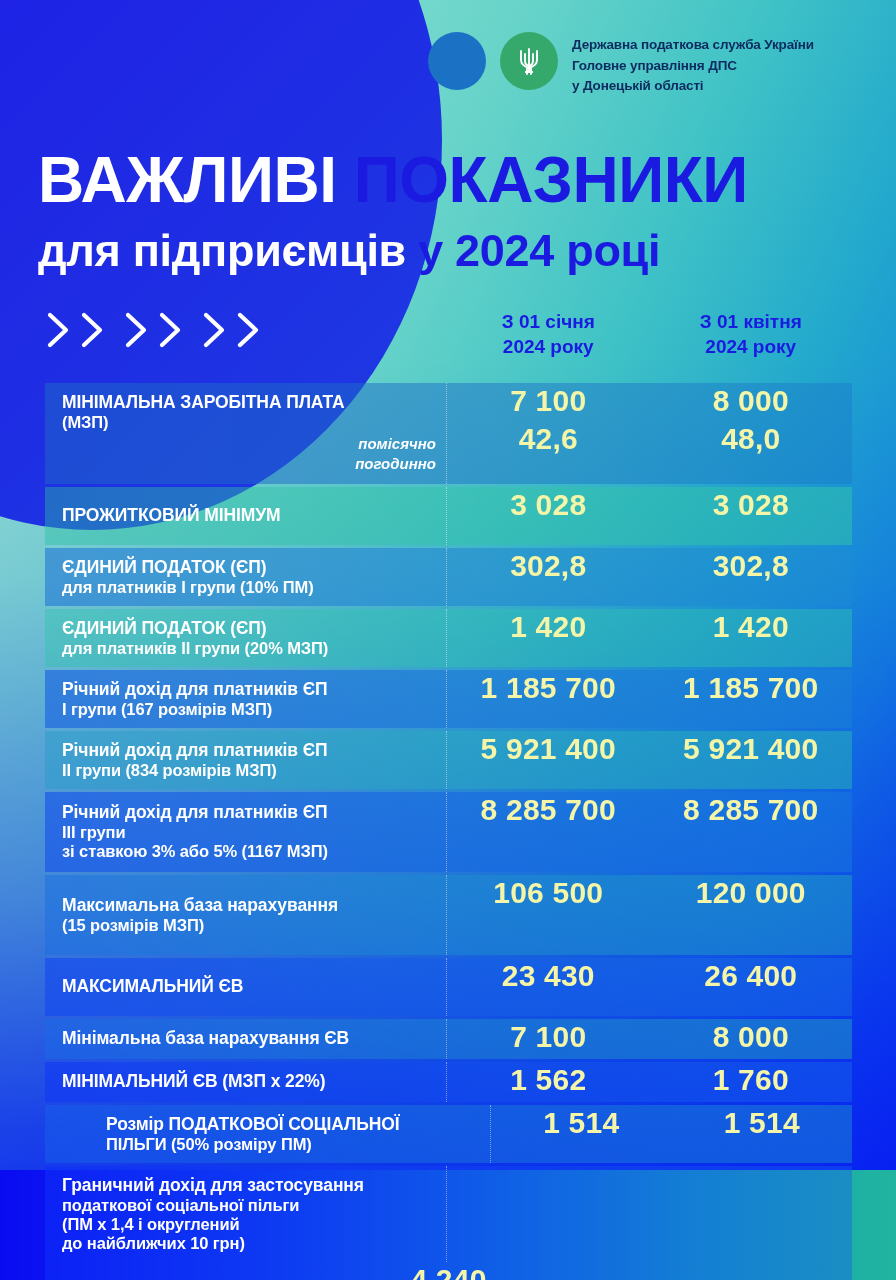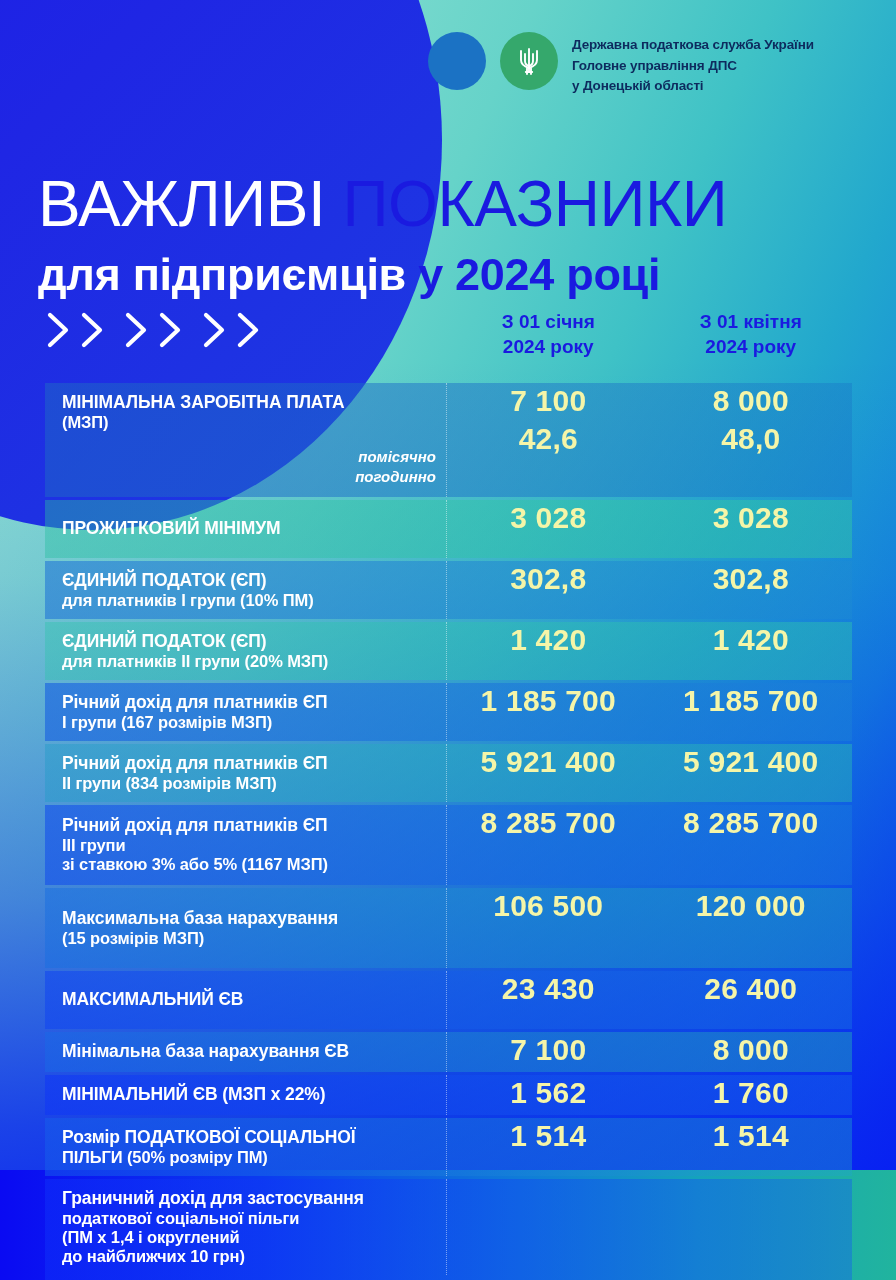--- a/index.html
+++ b/index.html
@@ -63,22 +63,22 @@
 
   #logo-text {
     margin-left:0; padding-top:3px;
     color:#0d2b5e; font-weight:bold; font-size:13.5px; line-height:1.52;
     letter-spacing:-0.15px; white-space:nowrap;
   }
 
   
   #headline { position:absolute; left:0; top:148px; width:896px; z-index:6; }
   #title-line1 {
-    font-size:64px; font-weight:normal; line-height:1.0;
-    letter-spacing:-0.5px; padding-left:38px; white-space:nowrap;margin-top:24px;
+    font-size:64px; font-weight:bold; line-height:1.0;
+    letter-spacing:-0.5px; padding-left:38px; white-space:nowrap;
   }
   #title-line1 .w-white { color:#ffffff; }
   #title-line1 .w-blue  { color:#1a1ae0; }
   #title-line2 {
     margin-top:16px; font-size:45px; font-weight:bold; line-height:1.0;
     letter-spacing:-0.3px; padding-left:38px; white-space:nowrap;
   }
   #title-line2 .w-white { color:#ffffff; }
   #title-line2 .w-blue  { color:#1a1ae0; }
 
@@ -115,35 +115,35 @@
     color:#f5f5a8; font-weight:bold; font-size:30px; line-height:1.22;
     letter-spacing:0.2px;
     text-align:center;
   }
   .cell-val:first-of-type { border-right:1px dotted rgba(255,255,255,0.40); }
   .cell-val .stacked { display:flex; flex-direction:column; align-items:center; gap:1px; }
 
   .lbl-main  { font-size:17.5px; font-weight:bold; letter-spacing:-0.1px; }
   .lbl-sub   { font-size:16.5px; font-weight:bold; letter-spacing:-0.1px; }
   .lbl-em    { font-size:15px; font-style:italic; font-weight:bold; text-align:right; line-height:1.35; }
-  .lbl-em-wrap { text-align:right; margin-top:15px; }
+  .lbl-em-wrap { text-align:right; margin-top:2px; }
 
   
   .row.t0 { background:linear-gradient(to right, rgba(30,100,200,0.55), rgba(25,120,200,0.42)); }
   .row.t1 { background:linear-gradient(to right, rgba(40,190,160,0.42), rgba(50,200,165,0.48)); }
   .row.t2 { background:linear-gradient(to right, rgba(25,110,215,0.55), rgba(30,140,210,0.42)); }
   .row.t3 { background:linear-gradient(to right, rgba(45,195,170,0.40), rgba(45,195,175,0.45)); }
   .row.t4 { background:linear-gradient(to right, rgba(22,95,225,0.62), rgba(28,130,215,0.45)); }
   .row.t5 { background:linear-gradient(to right, rgba(35,155,200,0.45), rgba(45,195,175,0.42)); }
   .row.t6 { background:linear-gradient(to right, rgba(20,80,235,0.62), rgba(25,125,220,0.45)); }
   .row.t7 { background:linear-gradient(to right, rgba(25,110,225,0.52), rgba(35,180,185,0.42)); }
   .row.t8 { background:linear-gradient(to right, rgba(18,70,240,0.60), rgba(25,120,225,0.42)); }
   .row.t9 { background:linear-gradient(to right, rgba(25,105,230,0.50), rgba(40,190,175,0.40)); }
   .row.t10{ background:linear-gradient(to right, rgba(16,55,245,0.60), rgba(22,105,232,0.44)); }
-  .row.t11{ background:linear-gradient(to right, rgba(22,95,235,0.50), rgba(32,165,200,0.40)); }
+  .row.t11{ background:linear-gradient(to right, rgba(22,95,235,0.50), rgba(32,165,200,0.40));padding-left:44px; }
   .row.t12{ background:linear-gradient(to right, rgba(14,45,248,0.58), rgba(20,95,238,0.42));flex-direction:column; }
 </style>
 </head>
 <body>
 
 <div id="poster">
 
   <div id="bottom-band"></div>
   <div id="hero-circle"></div>
 

